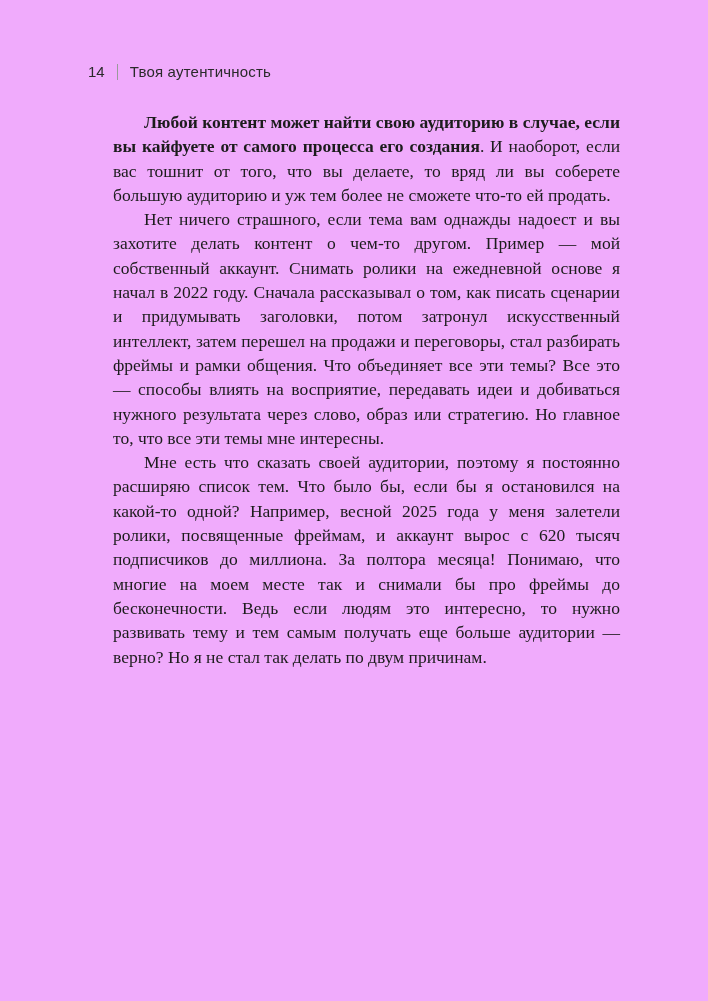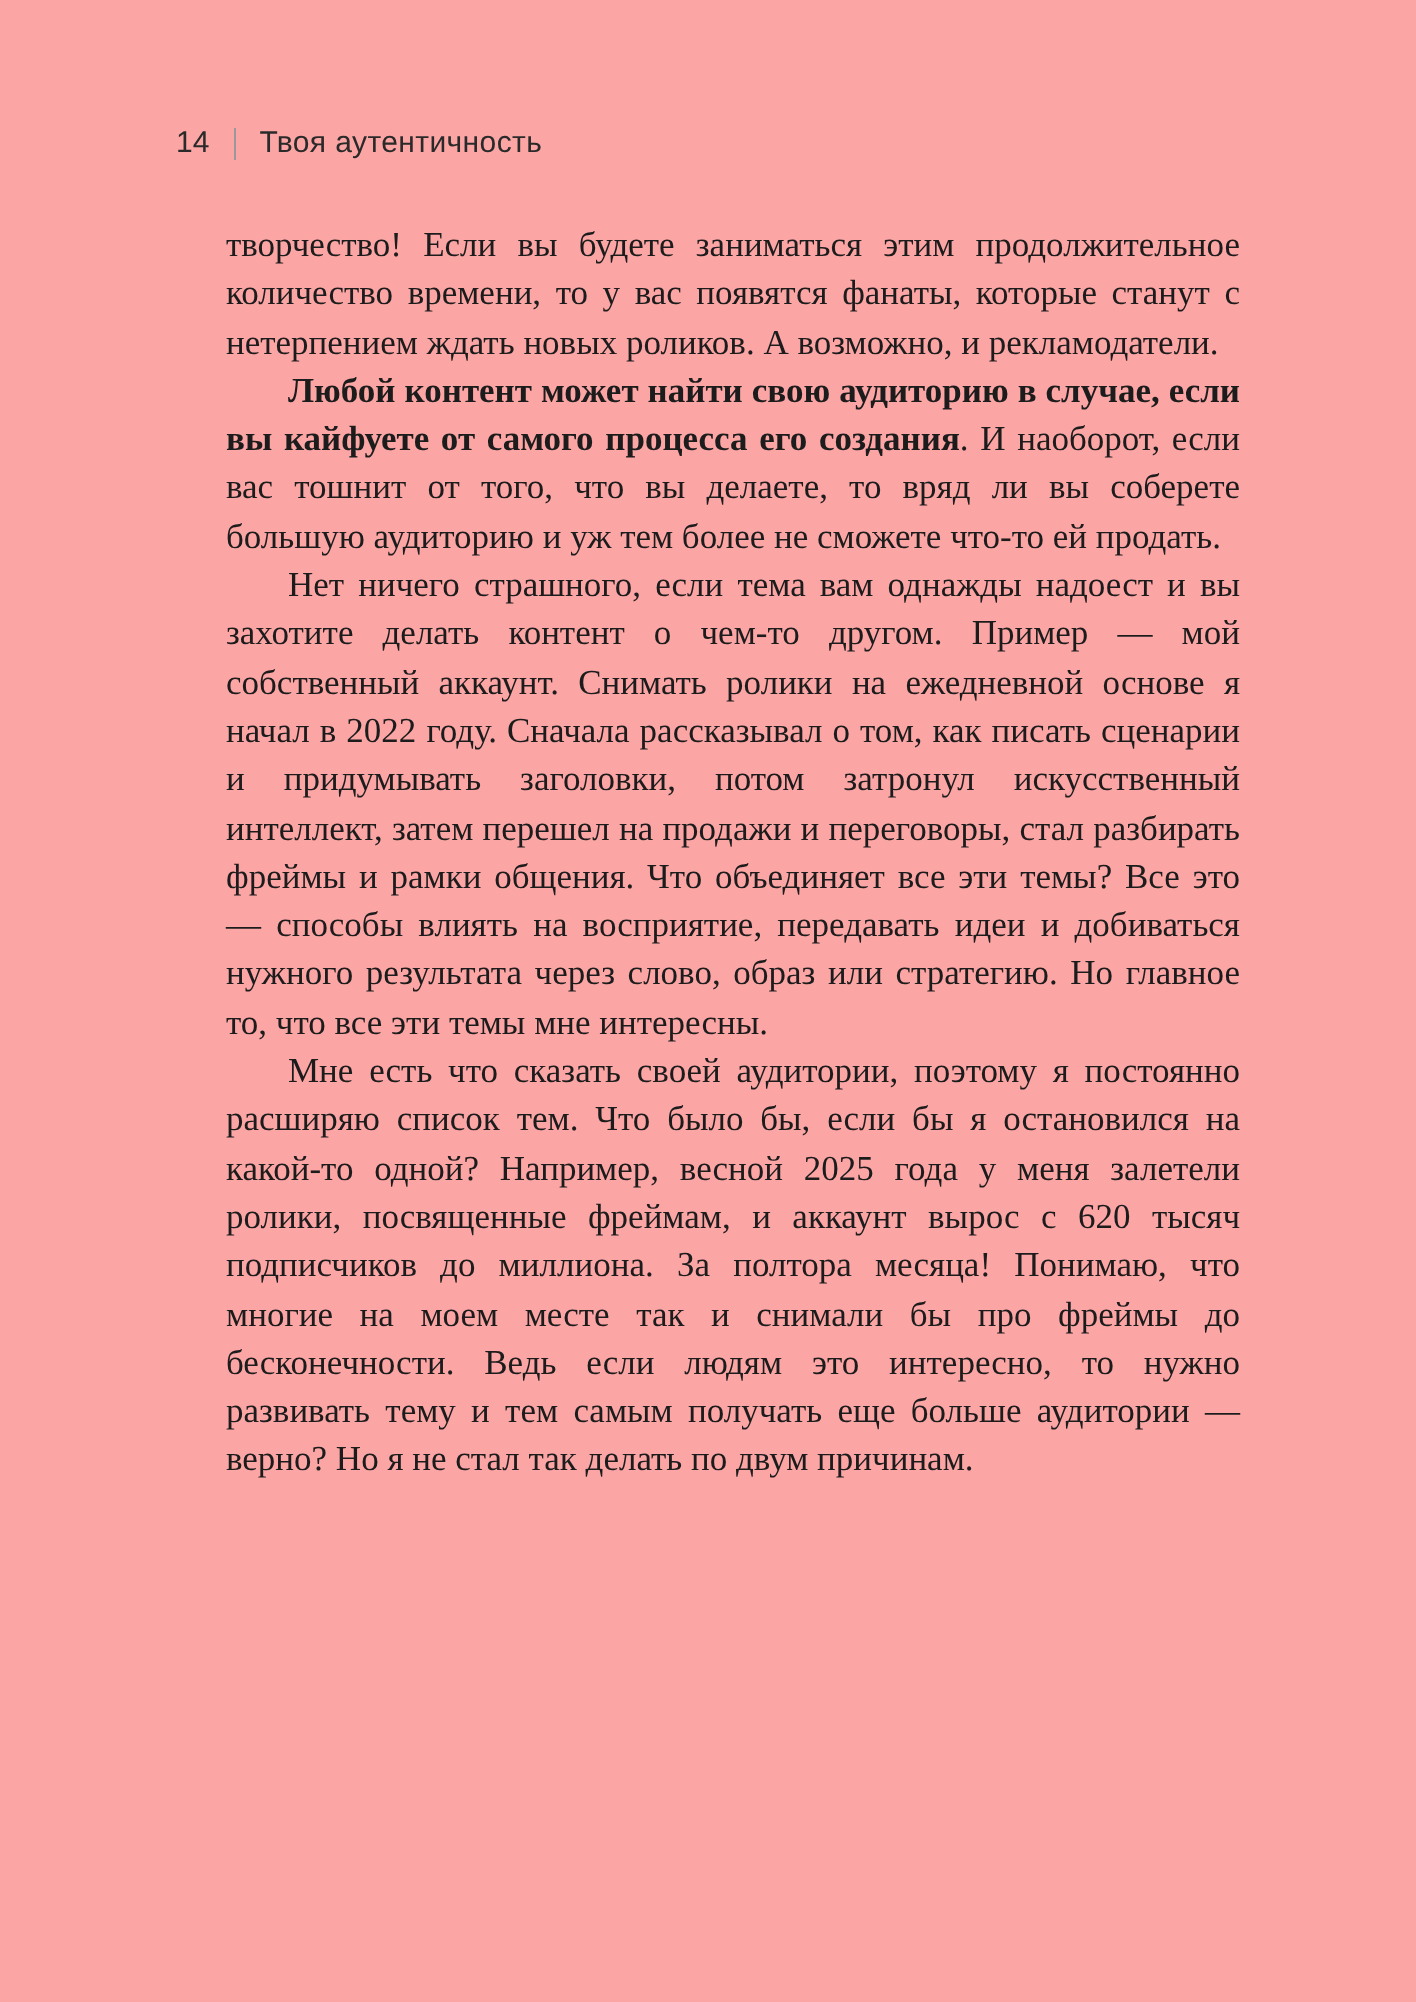--- a/index.html
+++ b/index.html
@@ -1,21 +1,21 @@
 <!DOCTYPE html>
 <html lang="ru"><head>
 <meta charset="utf-8">
 <style>
   * { margin: 0; padding: 0; box-sizing: border-box; }
   html, body { background: #ffffff; }
   .page {
     position: relative;
     width: 708px;
     height: 1001px;
-    background: #fca5a5;
+    background: #f0abfc;
     overflow: hidden;
     font-family: "Liberation Serif", serif;
   }
   .page-header {
     position: absolute;
     top: 63px;
     left: 88px;
     display: flex;
     align-items: center;
     gap: 12px;
@@ -57,21 +57,20 @@
 <div class="page">
 
   <header class="page-header">
     <span class="page-number">14</span>
     <span class="header-divider"></span>
     <span class="running-title">Твоя аутентичность</span>
   </header>
 
   <main class="page-body">
 
-    <p class="para flush"><span>творчество! Если вы будете заниматься этим продолжительное количество времени, то у вас появятся фанаты, которые станут с нетерпением ждать новых роликов. А возможно, и рекламодатели.</span></p>
 
     <p class="para indent"><strong>Любой контент может найти свою аудиторию в случае, если вы кайфуете от самого процесса его создания</strong><span>. И наоборот, если вас тошнит от того, что вы делаете, то вряд ли вы соберете большую аудиторию и уж тем более не сможете что-то ей продать.</span></p>
 
     <p class="para indent"><span>Нет ничего страшного, если тема вам однажды надоест и вы захотите делать контент о чем-то другом. Пример — мой собственный аккаунт. Снимать ролики на ежедневной основе я начал в 2022 году. Сначала рассказывал о том, как писать сценарии и придумывать заголовки, потом затронул искусственный интеллект, затем перешел на продажи и переговоры, стал разбирать фреймы и рамки общения. Что объединяет все эти темы? Все это — способы влиять на восприятие, передавать идеи и добиваться нужного результата через слово, образ или стратегию. Но главное то, что все эти темы мне интересны.</span></p>
 
     <p class="para indent"><span>Мне есть что сказать своей аудитории, поэтому я постоянно расширяю список тем. Что было бы, если бы я остановился на какой-то одной? Например, весной 2025 года у меня залетели ролики, посвященные фреймам, и аккаунт вырос с 620 тысяч подписчиков до миллиона. За полтора месяца! Понимаю, что многие на моем месте так и снимали бы про фреймы до бесконечности. Ведь если людям это интересно, то нужно развивать тему и тем самым получать еще больше аудитории — верно? Но я не стал так делать по двум причинам.</span></p>
 
 
   </main>
 

